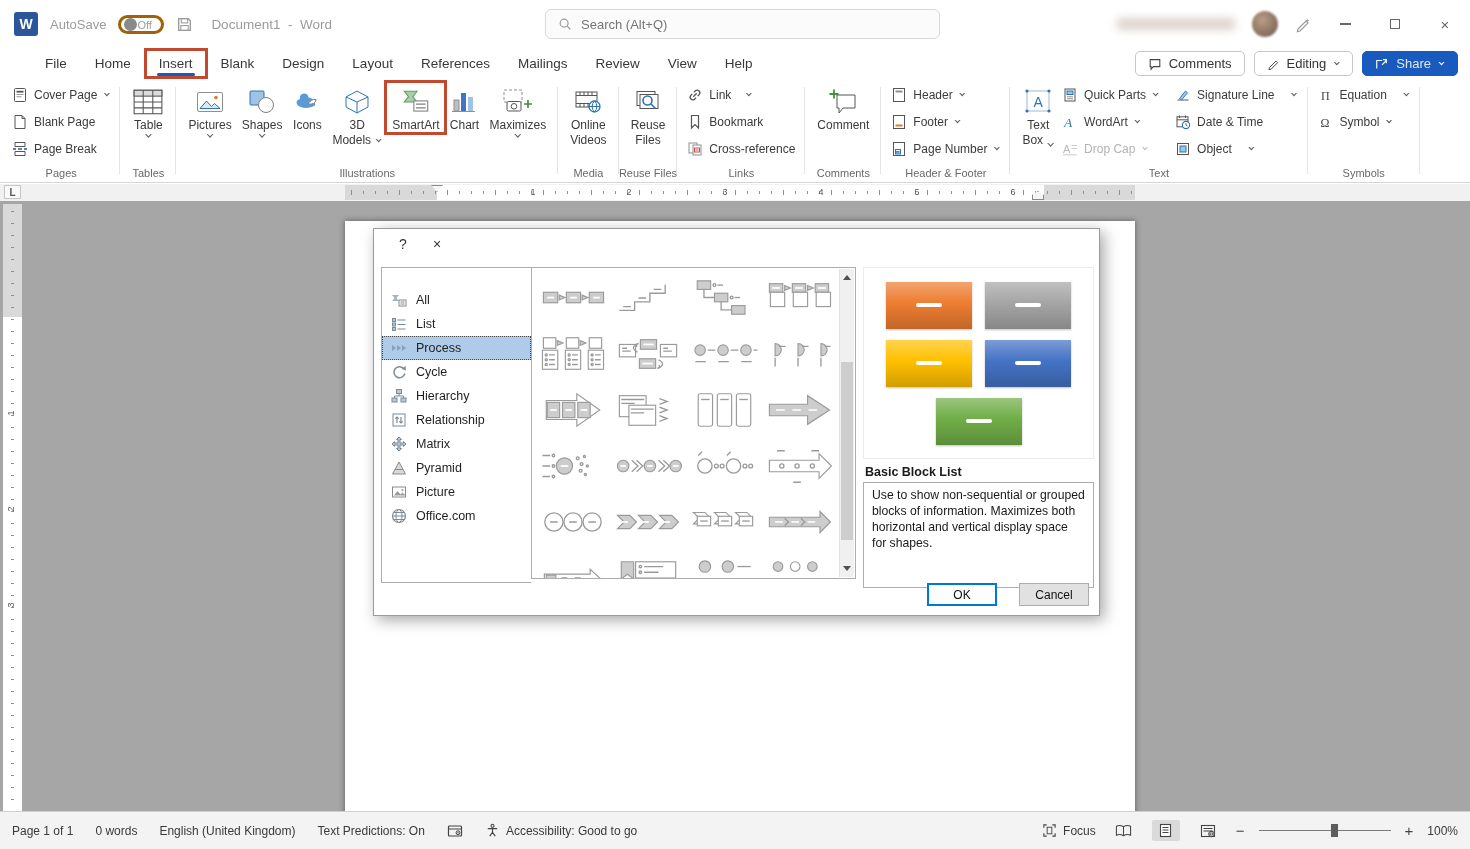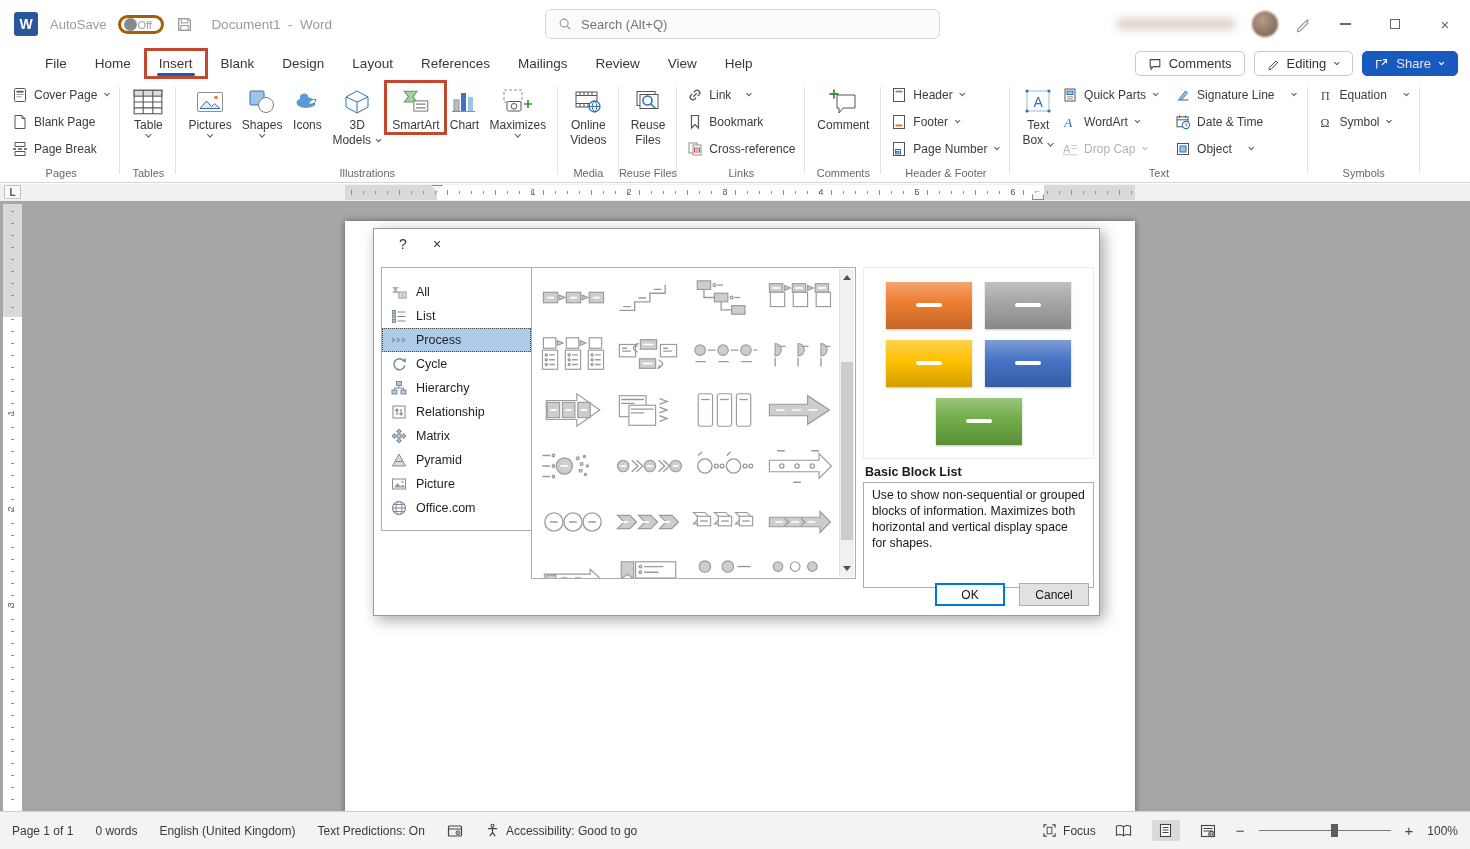--- a/index.html
+++ b/index.html
@@ -56,21 +56,21 @@
 .vruler{position:absolute;left:3px;top:3px;width:19px;bottom:0;background:#d9d9d9}
 .vwhite{position:absolute;top:113px;bottom:0;left:0;right:0;background:#fff}
 .vticks{position:absolute;inset:0;background-image:repeating-linear-gradient(180deg,#8f8f8f 0 1px,transparent 1px 12px);background-size:3px 100%;background-position:8px 7px;background-repeat:no-repeat}
 .vnum{position:absolute;left:5px;font-size:9px;color:#555;transform:rotate(-90deg)}
 .page{position:absolute;left:345px;top:20px;width:790px;bottom:0;background:#fff;box-shadow:0 0 6px rgba(0,0,0,.45)}
 
 .dlg{position:absolute;left:373px;top:228px;width:727px;height:388px;background:#fff;border:1px solid #9a9a9a;box-shadow:4px 4px 14px rgba(0,0,0,.35);z-index:5}
 .dlg-title{height:30px;display:flex;align-items:center;padding:0 0 0 12px;font-size:12.5px;color:#161616}
 .dlg-tt{flex:1}
 .dlg-sys{width:34px;height:30px;display:flex;align-items:center;justify-content:center;font-size:14px;color:#333}
-.catpane{position:absolute;left:7px;top:38px;width:150px;height:264px;border:1px solid #adadad;border-right:none;background:#fff;padding-top:12px;overflow:hidden}
+.catpane{position:absolute;left:7px;top:38px;width:150px;height:316px;border:1px solid #adadad;border-right:none;background:#fff;padding-top:20px;overflow:hidden}
 .cat{display:flex;align-items:center;gap:9px;height:24px;padding:0 9px;color:#1f1f1f;font-size:12.5px}
 .cat.sel{background:var(--sel);outline:1px dotted #444;outline-offset:-1px}
 .cicon{width:16px;height:16px;flex:none}
 .cicon svg{width:16px;height:16px}
 .galpane{position:absolute;left:157px;top:38px;width:325px;height:312px;border:1px solid #adadad;background:#fff;overflow:hidden}
 .gal{position:absolute;left:3px;top:2px;right:18px;bottom:0;display:grid;grid-template-columns:repeat(4,1fr);grid-auto-rows:56px;overflow:hidden}
 .gcell{display:flex;align-items:center;justify-content:center}
 .gcell svg{width:70px;height:42px}
 .k{stroke:#9a9a9a;fill:none;stroke-width:1.4}
 .kf{stroke:#9a9a9a;fill:#cdcdcd;stroke-width:1.2}
@@ -82,21 +82,21 @@
 .aru{width:8px;height:5px;background:#505050;clip-path:polygon(50% 0,100% 100%,0 100%)}
 .ard{width:8px;height:5px;background:#505050;clip-path:polygon(0 0,100% 0,50% 100%)}
 .sb-thumb{position:absolute;left:1px;right:1px;top:93px;height:178px;background:#cdcdcd}
 .preview{position:absolute;left:489px;top:38px;width:231px;height:312px}
 .pimg{position:absolute;top:0;left:0;right:0;height:192px;border:1px solid #ececec;display:flex;flex-direction:column;justify-content:center;gap:11px}
 .prow{display:flex;gap:13px;justify-content:center}
 .pblock{width:86px;height:47px;display:flex;align-items:center;justify-content:center;background-image:linear-gradient(180deg,rgba(255,255,255,.30),rgba(255,255,255,0) 45%,rgba(0,0,0,.18));box-shadow:0 1px 2px rgba(0,0,0,.25)}
 .pdash{width:26px;height:4px;background:#fff;border-radius:2px}
 .pname{position:absolute;top:198px;left:2px;font-weight:bold;font-size:12.5px;color:#1a1a1a}
 .pdesc{position:absolute;top:215px;left:0;right:0;height:106px;border:1px solid #abadb3;padding:5px 8px;line-height:1.3;font-size:12.2px;color:#1a1a1a}
-.dlg-foot{position:absolute;right:10px;bottom:9px;display:flex;gap:14px}
+.dlg-foot{position:absolute;right:10px;bottom:9px;display:flex;gap:22px}
 .btn{min-width:70px;height:23px;background:#e1e1e1;border:1px solid #adadad;font-size:12px;display:flex;align-items:center;justify-content:center;color:#111}
 .btn.ok{background:#fdfdfd;border:2px solid var(--ok)}
 
 .status{position:absolute;left:0;right:0;bottom:0;height:38px;background:#f3f3f3;border-top:1px solid #d0d0d0;display:flex;align-items:center;justify-content:space-between;padding:0 12px;font-size:12px;color:#3a3a3a}
 .sgrp{display:flex;align-items:center;gap:22px}
 .sitem{display:flex;align-items:center;gap:6px;white-space:nowrap}
 .vicon{width:28px;height:21px;display:flex;align-items:center;justify-content:center;border-radius:2px}
 .vicon.active{background:#dadada}
 .zoomline{width:132px;height:1px;background:#7a7a7a;position:relative}
 .zoomthumb{position:absolute;left:55%;top:-6px;width:7px;height:13px;background:#5f5d5b}

